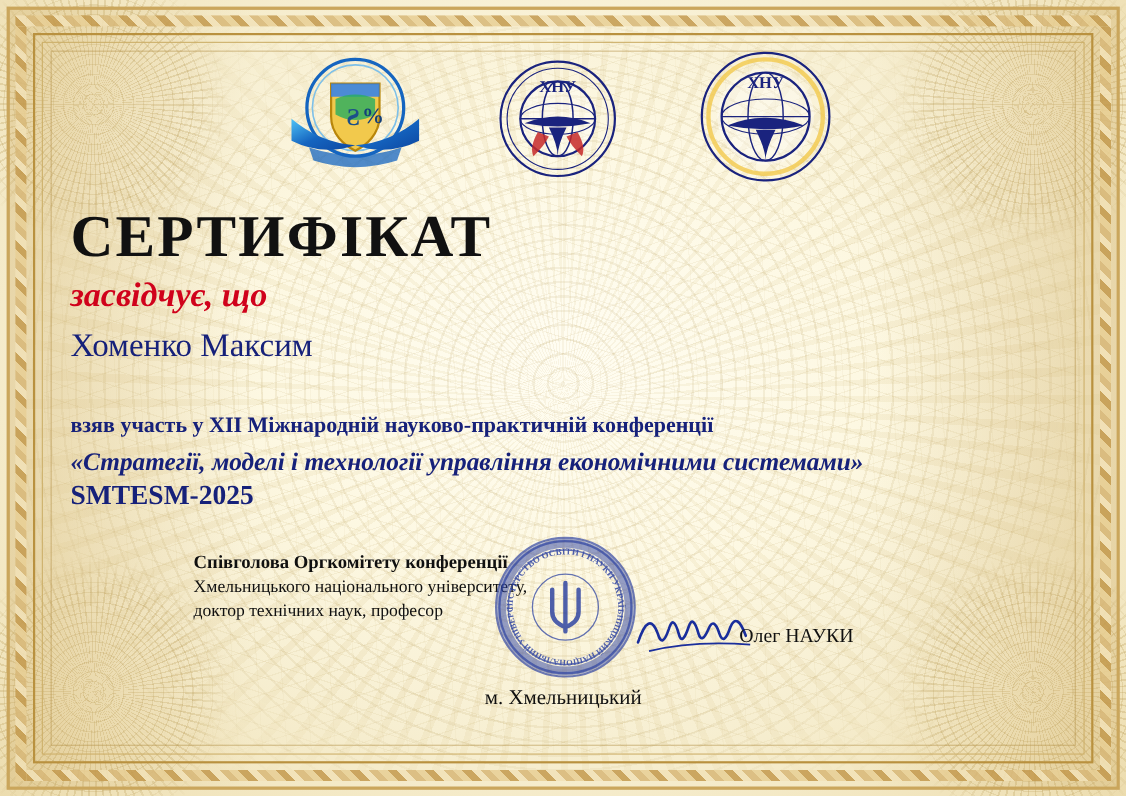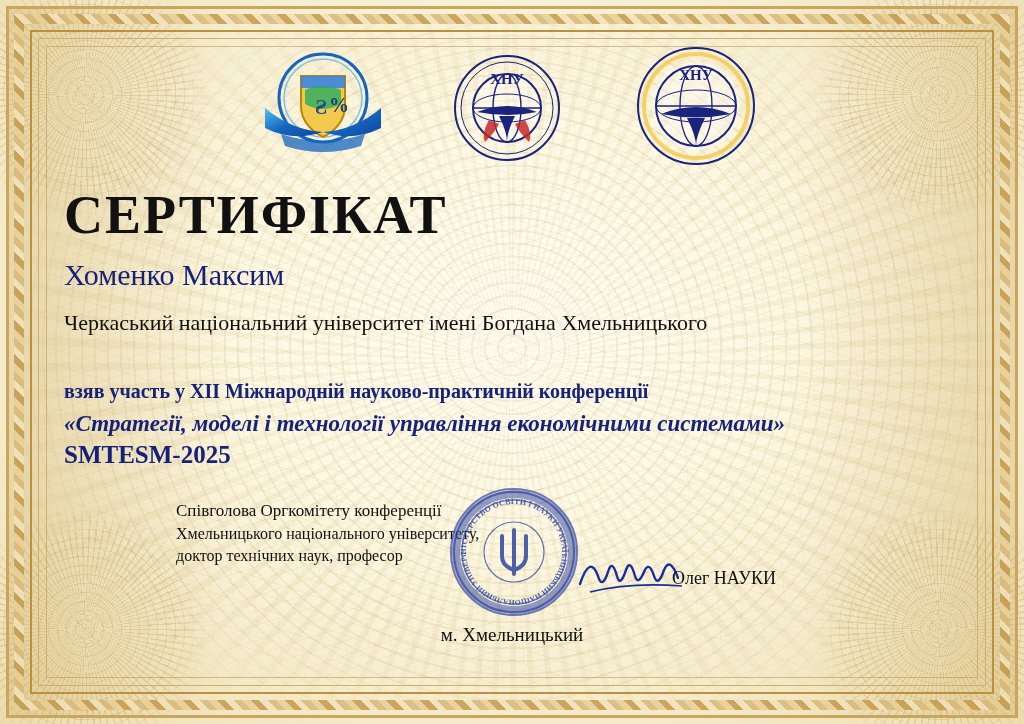--- a/index.html
+++ b/index.html
@@ -183,21 +183,21 @@
   .sign-block {
     position: absolute;
     left: 176px;
     top: 500px;
     width: 420px;
     text-align: left;
     line-height: 1.35;
   }
   .sign-role-main {
     font-size: 17px;
-    font-weight: normal;
+    font-weight: bold;
     color: #101010;
   }
   .sign-role-line {
     font-size: 16px;
     color: #101010;
   }
   .signer-name {
     position: absolute;
     left: 672px;
     top: 568px;
@@ -310,22 +310,22 @@
         <ellipse cx="75" cy="62" rx="40" ry="16" fill="none" stroke="#1a237e" stroke-width="1"></ellipse>
         <text x="75" y="36" text-anchor="middle" font-family="'Liberation Serif',serif" font-size="15" font-weight="bold" fill="#1a237e">ХНУ</text>
         <path d="M40 70 q35 -14 70 0 q-35 7 -70 0 z" fill="#1a237e"></path>
         <path d="M66 74 q9 18 9 28 q0 -10 9 -28 z" fill="#1a237e"></path>
       </svg>
     </div>
   </div>
 
   <div class="content">
     <div class="title">СЕРТИФІКАТ</div>
+    <div class="subtitle">засвідчує, що</div>
     <div class="recipient">Хоменко Максим</div>
-    <div class="affiliation">Черкаський національний університет імені Богдана Хмельницького</div>
     <div class="participation">взяв  участь у XII Міжнародній науково-практичній конференції</div>
     <div class="conf-name">«Стратегії, моделі і технології управління економічними системами»</div>
     <div class="conf-code">SMTESM-2025</div>
   </div>
 
   <div class="sign-block">
     <div class="sign-role-main">Співголова Оргкомітету конференції</div>
     <div class="sign-role-line">Хмельницького національного університету,</div>
     <div class="sign-role-line">доктор технічних наук, професор</div>
   </div>

